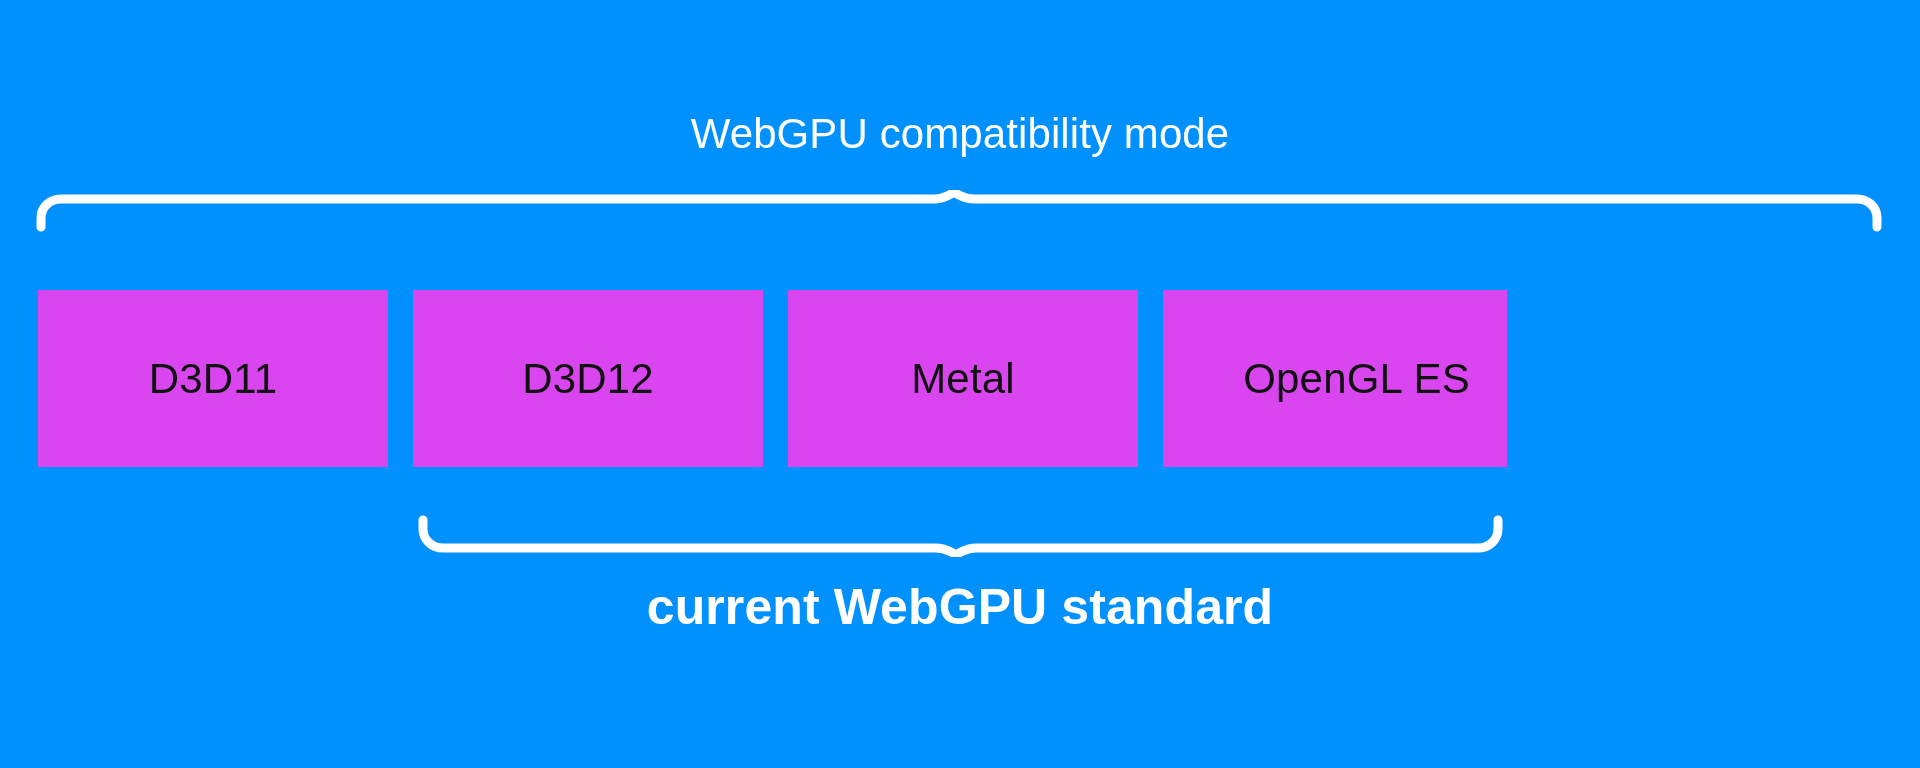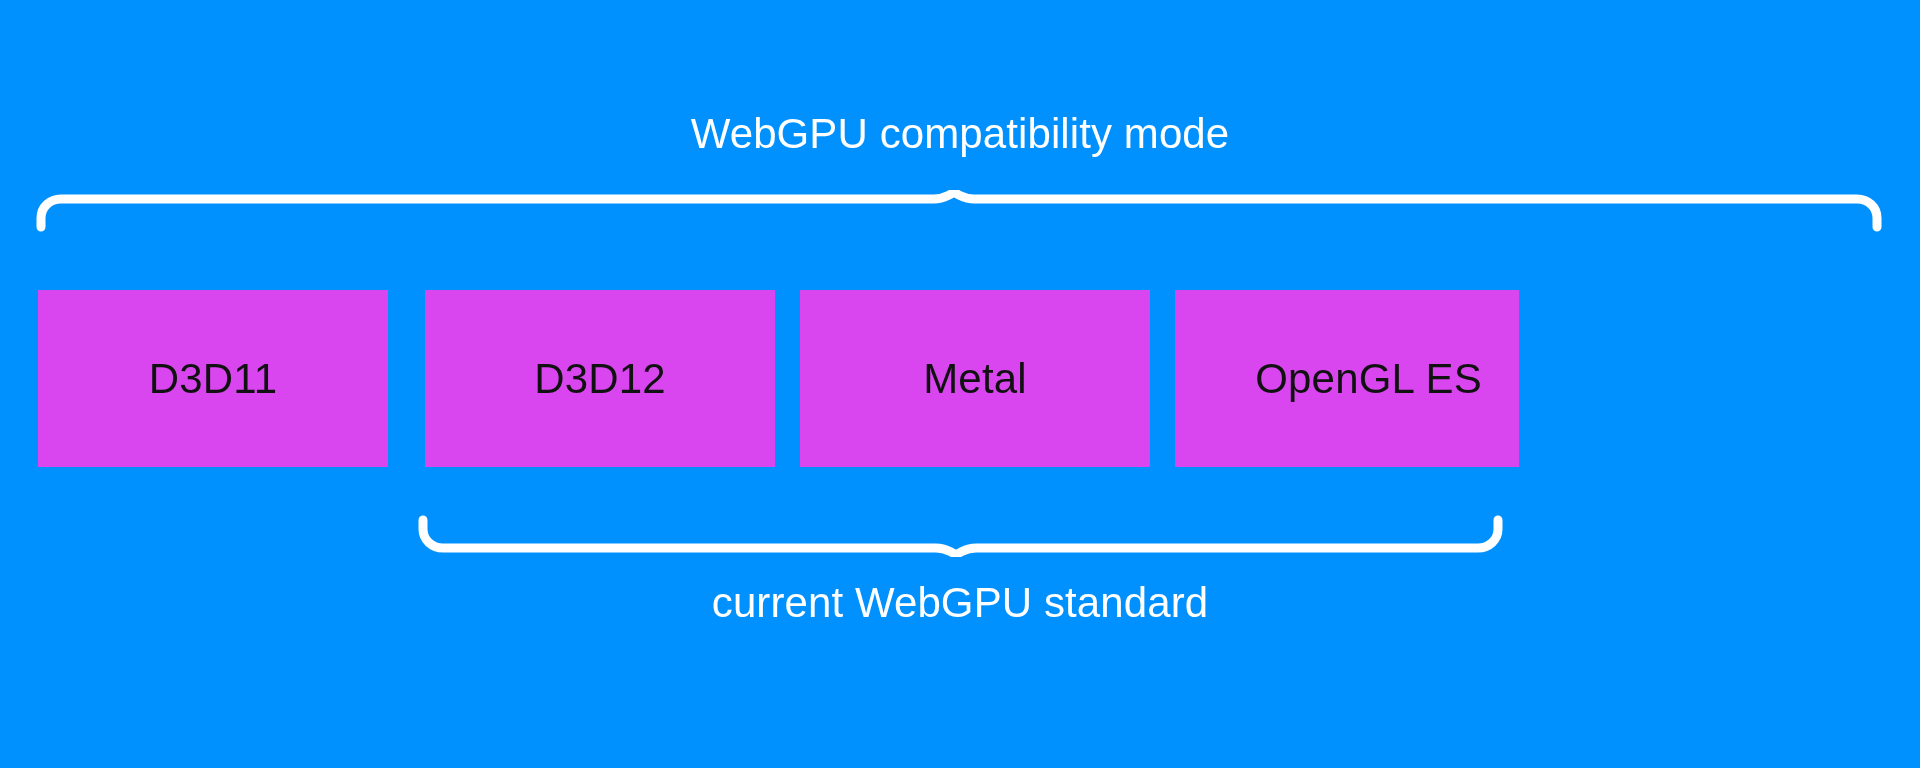--- a/index.html
+++ b/index.html
@@ -67,21 +67,21 @@
     color: #111111;
     font-size: 42px;
     font-weight: 400;
     line-height: 1;
     white-space: nowrap;
     letter-spacing: 0.2px;
   }
 
   
   .box-0 { width: 350px; }
-  .box-1 { width: 350px; margin-left: 12px; }
+  .box-1 { width: 350px; }
   .box-2 { width: 350px; justify-content: center; }
   .box-3 { width: 350px; }
   .box-4 { width: 344px; padding-left: 43px; }
 
   
   .brace-bottom {
     position: absolute;
     left: 418px;
     top: 515px;
     width: 1085px;
@@ -89,22 +89,22 @@
   }
 
   
   .caption-bottom {
     position: absolute;
     left: 0;
     top: 582px;
     width: 1920px;
     text-align: center;
     color: #ffffff;
-    font-size: 42px;
-    font-weight: 400;
+    font-size: 50px;
+    font-weight: 700;
     letter-spacing: 0.1px;
     line-height: 1;
     white-space: nowrap;
   }
 </style>
 </head>
 <body>
 
 <div class="diagram">
 

